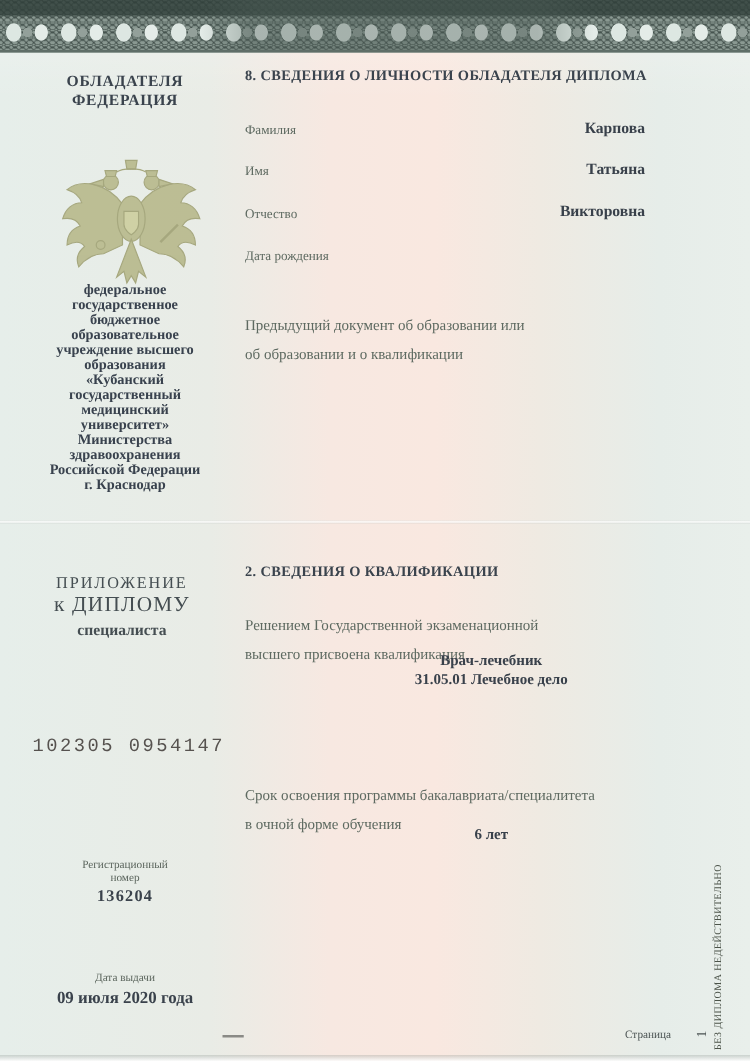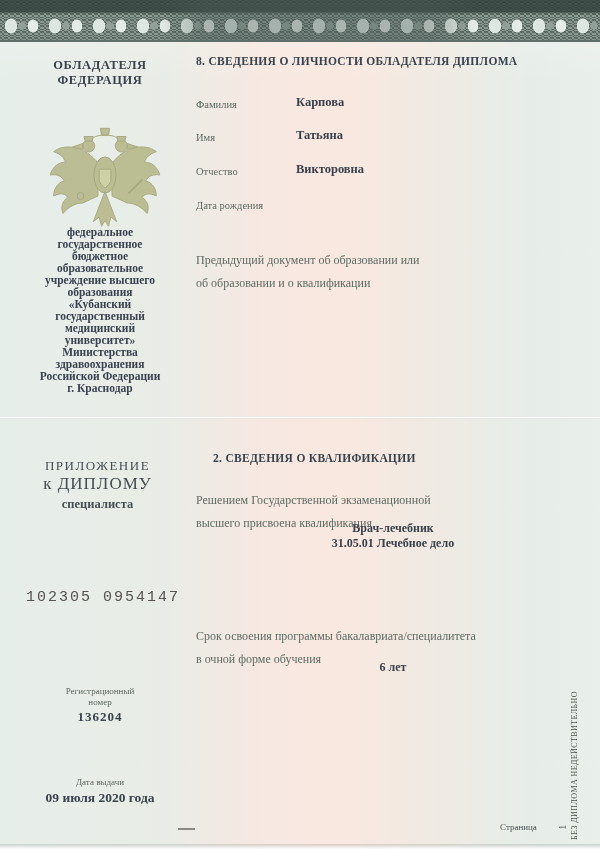--- a/index.html
+++ b/index.html
@@ -55,25 +55,25 @@
     font-family:"Liberation Mono", monospace; font-size:15px; letter-spacing:2px; color:#56524f;
   }
   .small-label { font-size:9px; line-height:11px; color:#5c665e; text-align:center; }
   .reg-label   { left:40px; top:686px; width:120px; }
   .reg-value   { left:40px; top:709px; width:120px; text-align:center; font-size:13px; font-weight:bold; letter-spacing:1px; color:#3a424c; }
   .issue-label { left:30px; top:777px; width:140px; }
   .issue-value { left:15px; top:790px; width:170px; text-align:center; font-size:13.5px; font-weight:bold; color:#3a424c; }
 
   .sec-title { left:196px; width:370px; font-weight:bold; font-size:11.5px; letter-spacing:0.3px; color:#3a434d; }
   .sec1 { top:55px; }
-  .sec2 { top:452px;margin-left:17px; }
+  .sec2 { top:452px; }
 
   .frow { left:196px; width:364px; height:20px; }
   .field-label { position:absolute; left:0; top:4px; font-size:10.5px; color:#5e6a61; }
-  .field-value { position:absolute; left:100px; top:0; width:220px; text-align:left; font-size:12.5px; font-weight:bold; color:#39414b; }
+  .field-value { position:absolute; left:100px; top:0; width:220px; text-align:right; font-size:12.5px; font-weight:bold; color:#39414b; }
 
   .block-label { left:196px; width:340px; font-size:12px; line-height:23px; color:#5e6a61; }
   .block-value { left:233px; width:320px; text-align:center; font-size:12px; font-weight:bold; line-height:15px; color:#39414b; }
 
   .dash { left:178px; top:828px; width:17px; height:2px; background:#8a8a86; }
   .page-label { left:500px; top:822px; width:60px; font-size:9px; color:#4a5252; }
   .page-num {
     left:556px; top:806px; height:24px; font-size:11px; color:#4a5252;
     writing-mode:vertical-rl; transform:rotate(180deg);
   }

